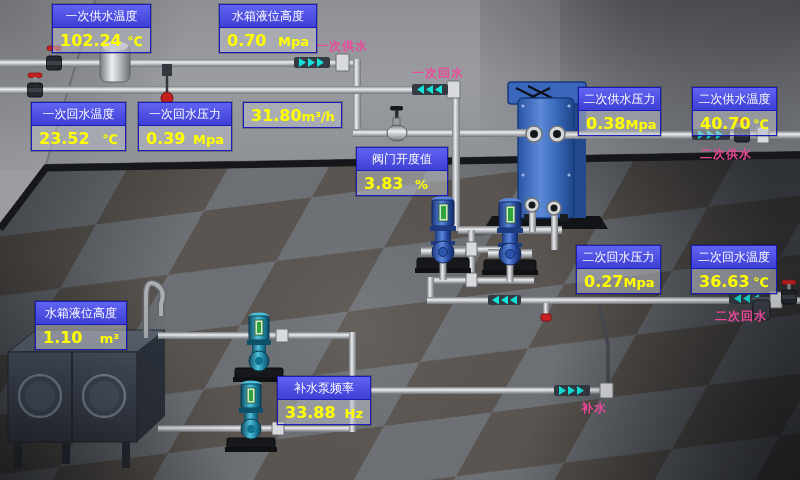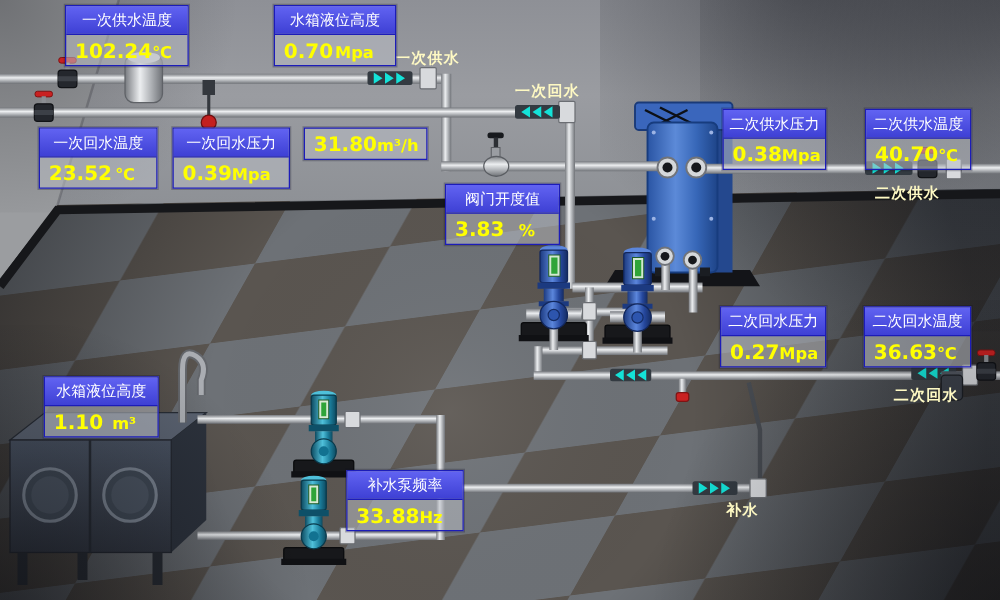--- a/index.html
+++ b/index.html
@@ -19,28 +19,28 @@
   }
   .gauge-title{
     background:linear-gradient(#6163f2,#3e40d4);
     color:#fff;font-size:12px;line-height:16px;
     text-align:center;padding:3px 1px;
     border-bottom:1px solid #1c1cb8;
     white-space:nowrap;overflow:hidden;
   }
   .gauge-value{
     display:flex;justify-content:space-between;align-items:baseline;
-    padding:3px 17px 2px 7px;height:19px;
+    padding:3px 7px 2px 7px;height:19px;
     color:#ffff00;font-weight:bold;font-size:16px;line-height:19px;
     white-space:nowrap;
   }
   .gauge-value .unit{font-size:13px;font-weight:bold;}
   
   .pipe-label{
-    position:absolute;color:#fef9c3;font-weight:bold;font-size:12px;
+    position:absolute;color:#ec4899;font-weight:bold;font-size:12px;
     white-space:nowrap;z-index:4;letter-spacing:1px;
   }
 </style>
 </head>
 <body>
 
 <div class="scene">
 
 <svg width="800" height="480" viewBox="0 0 800 480" xmlns="http://www.w3.org/2000/svg">
   <defs>

